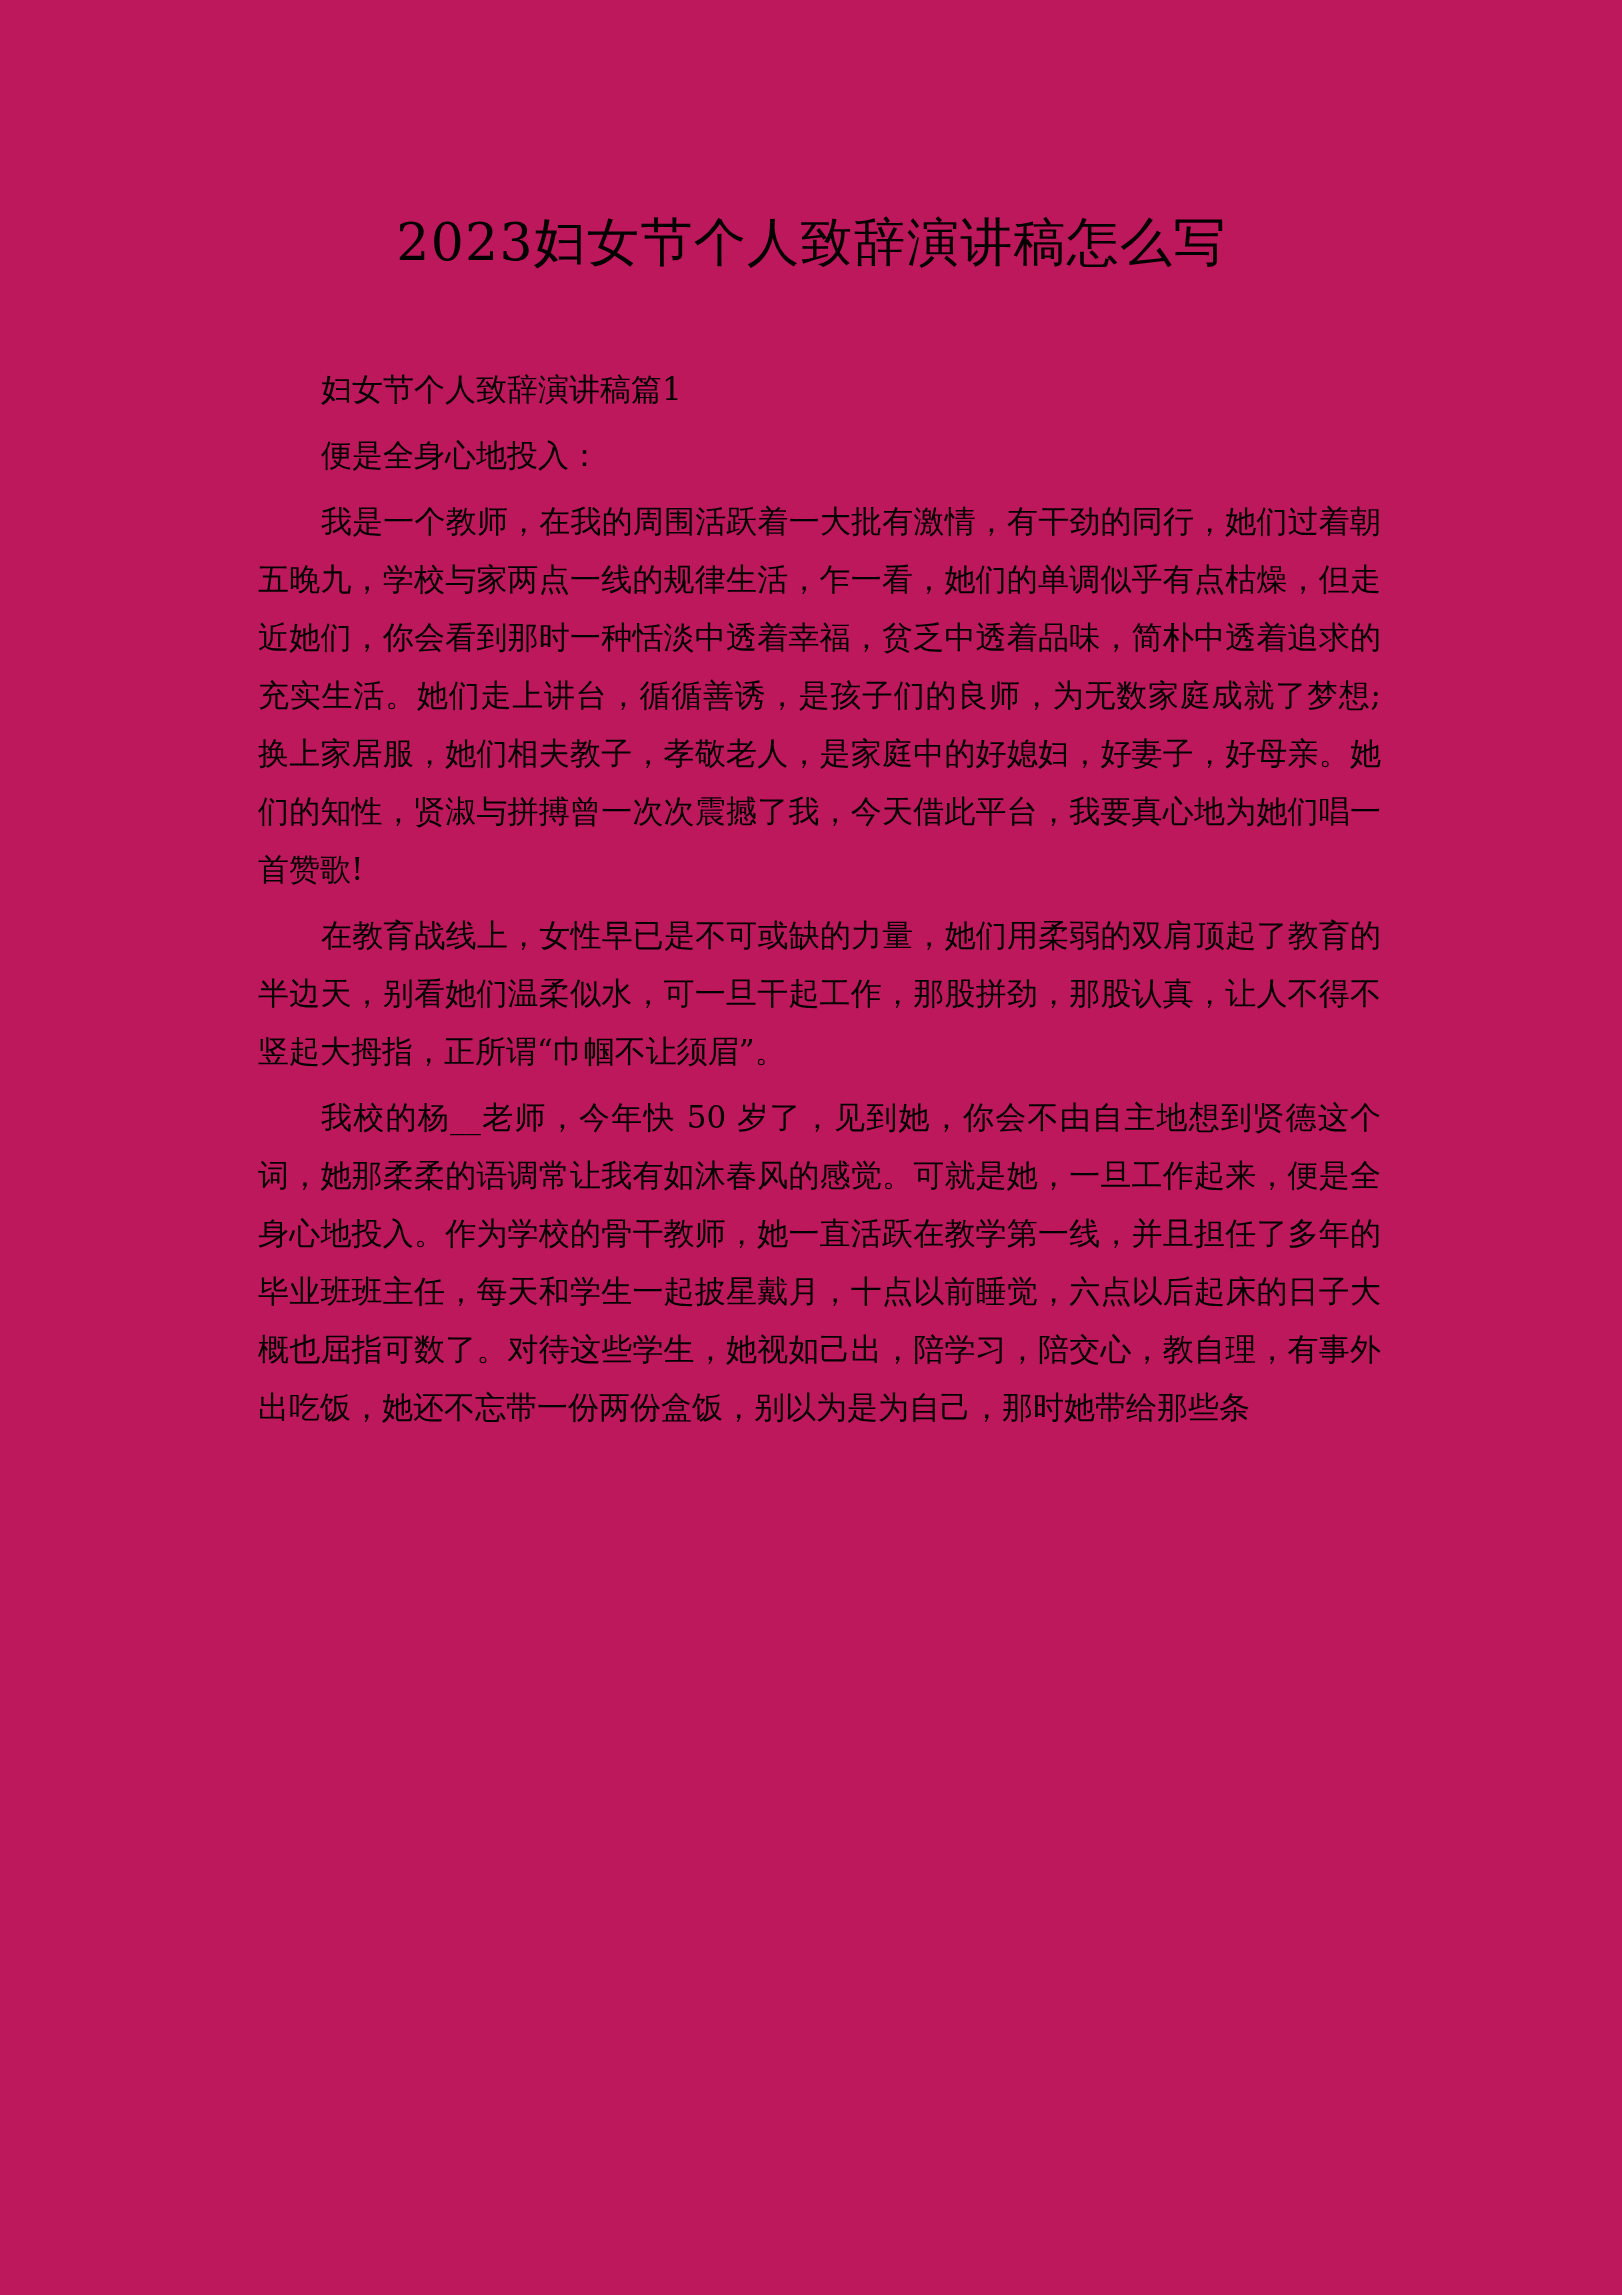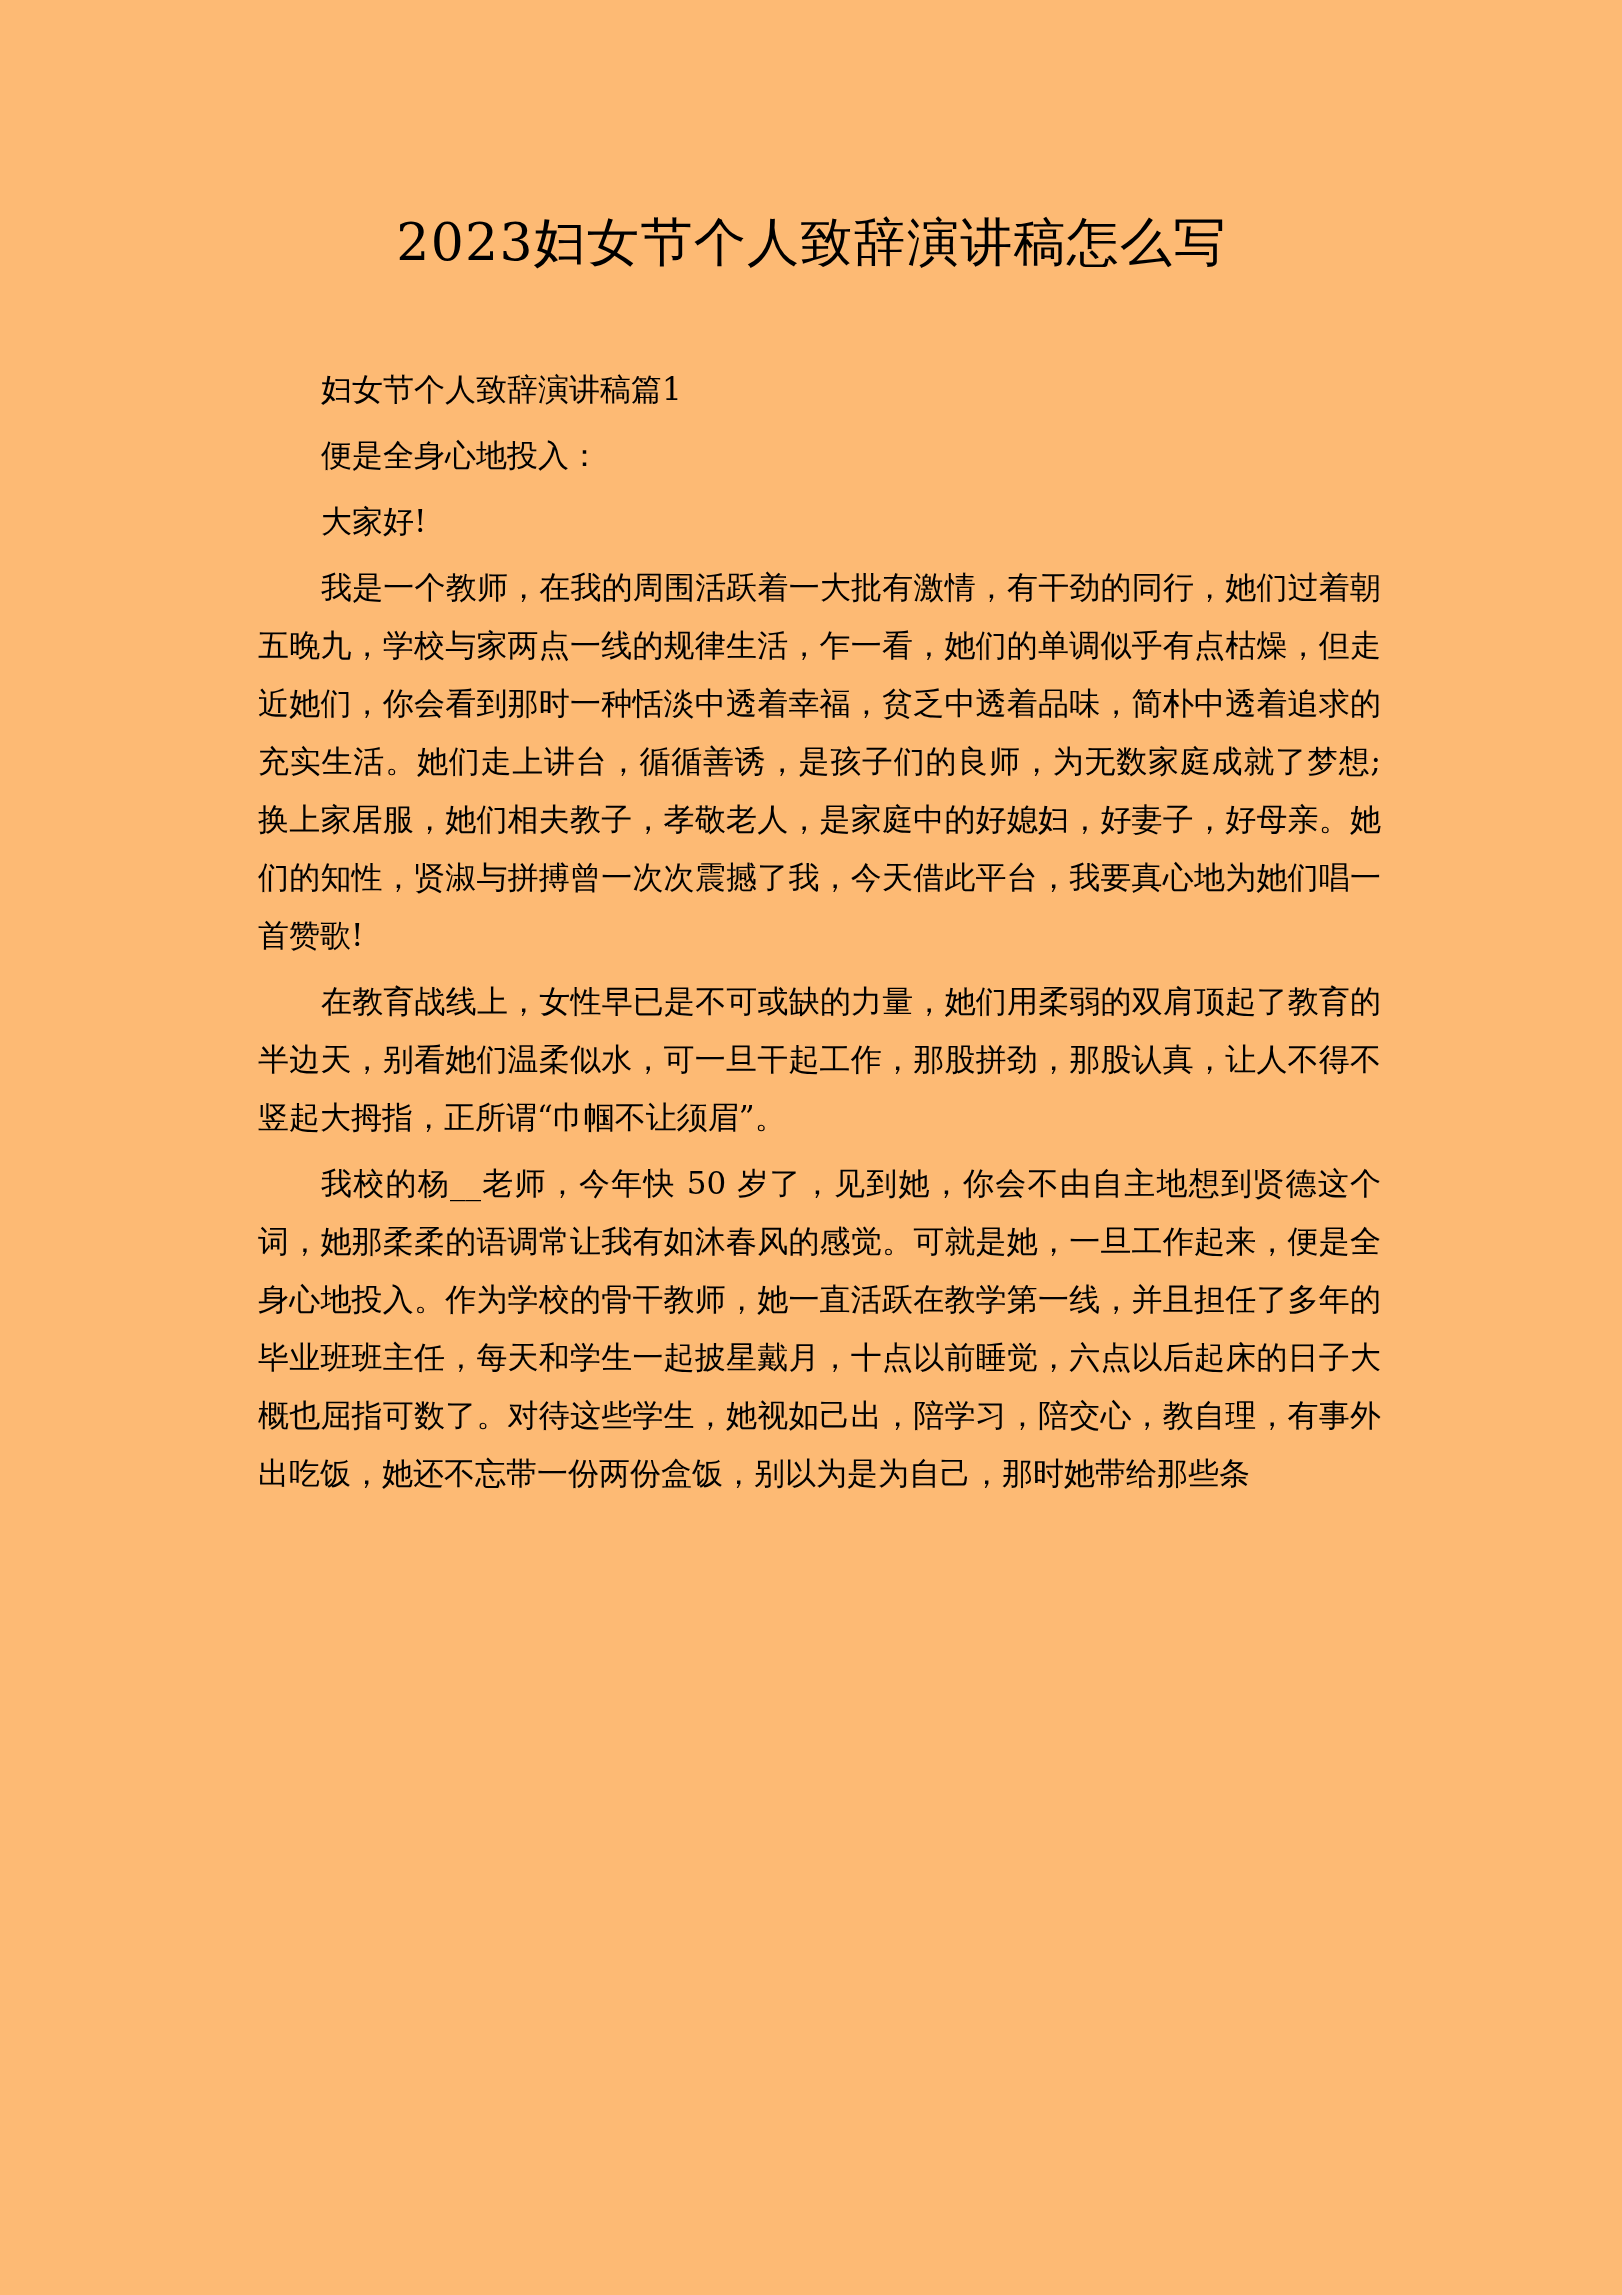--- a/index.html
+++ b/index.html
@@ -1,17 +1,17 @@
 <!DOCTYPE html>
 <html style="font-size:10.5px"><head>
 <meta charset="utf-8">
 <style>
   html, body { margin: 0; padding: 0; background: #ffffff; }
   body { width: 1623px; height: 2295px; position: relative; overflow: hidden; }
-  .page { position: absolute; left: 0; top: 0; width: 1623px; height: 2295px; background: #fdba74; }
+  .page { position: absolute; left: 0; top: 0; width: 1623px; height: 2295px; background: #be185d; }
   .title {
     position: absolute; left: 0; top: 196px; width: 1623px;
     text-align: center;
     font-family: "DejaVu Serif", "Liberation Serif", serif;
     font-size: 52px; line-height: 92px; color: #000000;
     letter-spacing: 1.3px;
   }
   .body {
     position: absolute; left: 250px; top: 352px; width: 1139px;
     font-family: "DejaVu Serif", "Liberation Serif", serif;
@@ -23,19 +23,18 @@
   .body p.head { text-indent: 63px; }
 </style>
 </head>
 <body>
 
 <div class="page">
   <div class="title">2023妇女节个人致辞演讲稿怎么写</div>
   <div class="body">
     <p class="head">妇女节个人致辞演讲稿篇1</p>
     <p class="indent">便是全身心地投入：</p>
-    <p class="indent">大家好!</p>
     <p class="indent">我是一个教师，在我的周围活跃着一大批有激情，有干劲的同行，她们过着朝五晚九，学校与家两点一线的规律生活，乍一看，她们的单调似乎有点枯燥，但走近她们，你会看到那时一种恬淡中透着幸福，贫乏中透着品味，简朴中透着追求的充实生活。她们走上讲台，循循善诱，是孩子们的良师，为无数家庭成就了梦想;换上家居服，她们相夫教子，孝敬老人，是家庭中的好媳妇，好妻子，好母亲。她们的知性，贤淑与拼搏曾一次次震撼了我，今天借此平台，我要真心地为她们唱一首赞歌!</p>
     <p class="indent">在教育战线上，女性早已是不可或缺的力量，她们用柔弱的双肩顶起了教育的半边天，别看她们温柔似水，可一旦干起工作，那股拼劲，那股认真，让人不得不竖起大拇指，正所谓“巾帼不让须眉”。</p>
     <p class="indent">我校的杨__老师，今年快 50 岁了，见到她，你会不由自主地想到贤德这个词，她那柔柔的语调常让我有如沐春风的感觉。可就是她，一旦工作起来，便是全身心地投入。作为学校的骨干教师，她一直活跃在教学第一线，并且担任了多年的毕业班班主任，每天和学生一起披星戴月，十点以前睡觉，六点以后起床的日子大概也屈指可数了。对待这些学生，她视如己出，陪学习，陪交心，教自理，有事外出吃饭，她还不忘带一份两份盒饭，别以为是为自己，那时她带给那些条</p>
   </div>
 </div>
 
 
 </body></html>

